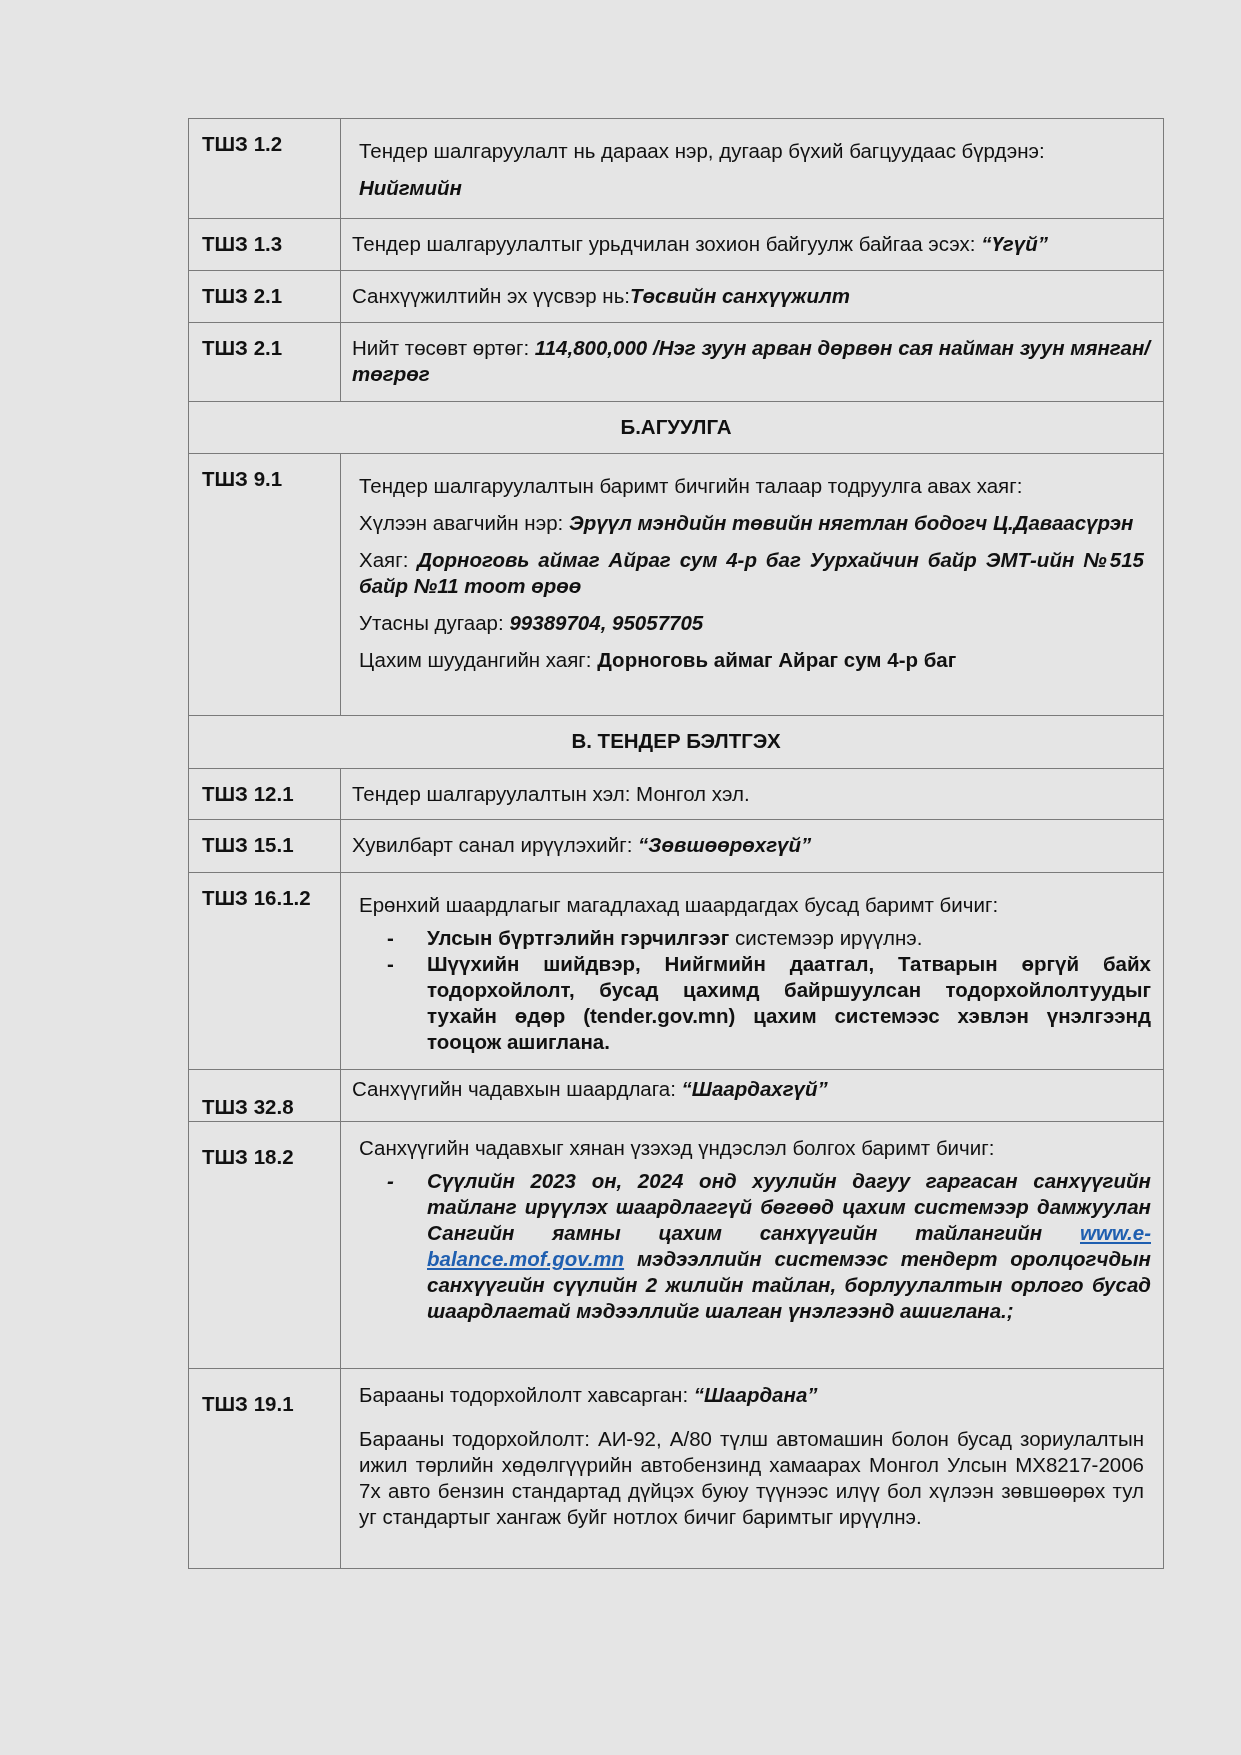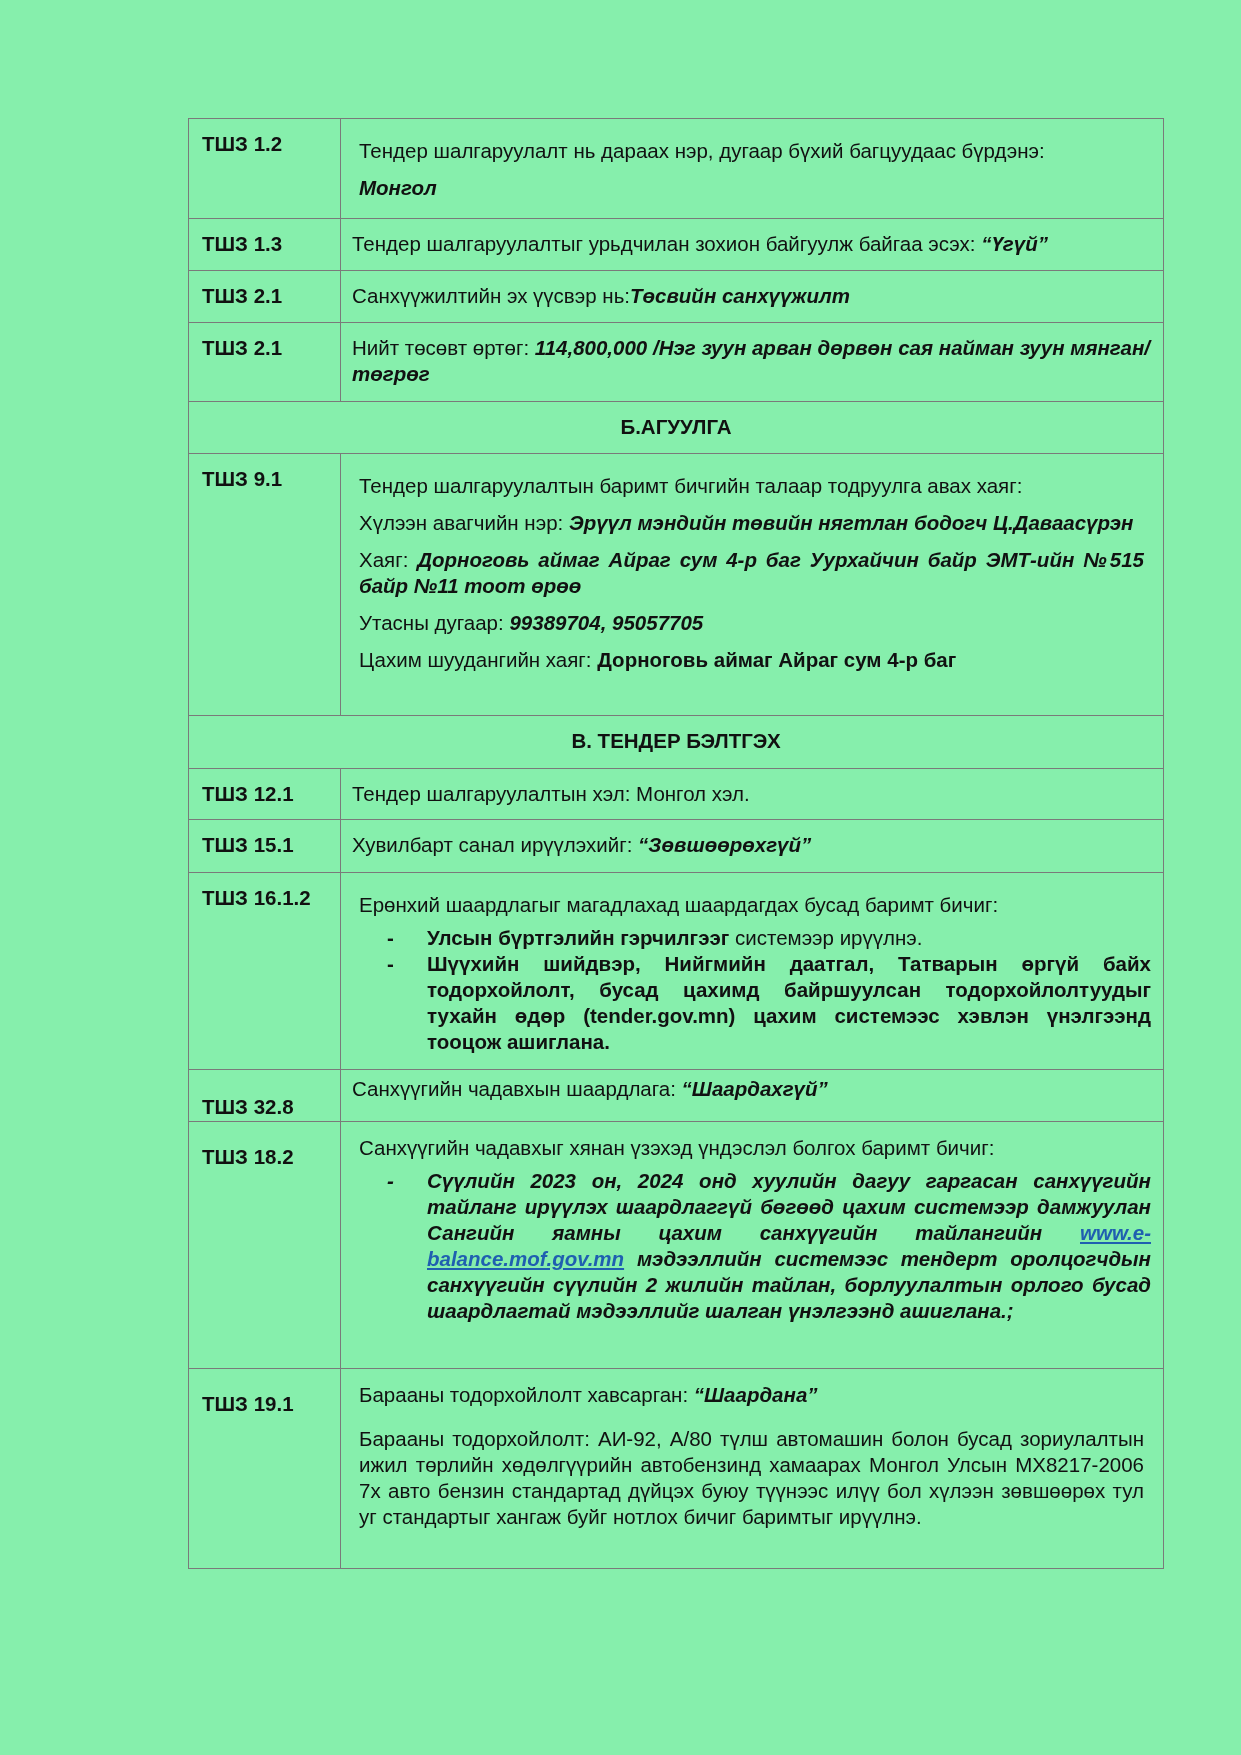--- a/index.html
+++ b/index.html
@@ -1,18 +1,18 @@
 <!DOCTYPE html>
 <html><head>
 <meta charset="utf-8">
 <style>
   html, body { margin: 0; padding: 0; background: #ffffff; }
   body { width: 1241px; height: 1755px; position: relative; overflow: hidden;
          font-family: "Liberation Sans", "DejaVu Sans", sans-serif; color: #111; }
-  .page { position: absolute; left: 0; top: 0; width: 1241px; height: 1755px; background: #86efac; }
+  .page { position: absolute; left: 0; top: 0; width: 1241px; height: 1755px; background: #e5e5e5; }
   table.doc { position: absolute; left: 188px; top: 118px; width: 976px;
               border-collapse: collapse; table-layout: fixed; }
   table.doc td { border: 1.5px solid #7a7a7a; vertical-align: top; font-size: 20.5px; line-height: 26px; }
   td.lbl { width: 128px; padding: 12px 8px 0 13px; font-weight: bold; }
   td.val { padding: 12px 12px 10px 11px; }
   td.section { text-align: center; font-weight: bold; padding: 12px 0 12px 0; }
   td.lbl.mid { padding-top: 24px; }
   td.lbl.low { padding-top: 22px; }
   td.val.tight { padding-top: 6px; }
   .p { margin: 7px; }
@@ -33,21 +33,21 @@
   <colgroup>
         <col style="width:152px">
         <col>
       </colgroup>
   <tbody>
 
     <tr style="height:92px">
       <td class="lbl">ТШЗ 1.2</td>
       <td class="val">
         <p class="p">Тендер шалгаруулалт нь дараах нэр, дугаар бүхий багцуудаас бүрдэнэ:</p>
-        <p class="p bi">Монгол</p>
+        <p class="p bi">Нийгмийн</p>
       </td>
     </tr>
 
     <tr style="height:52px">
       <td class="lbl">ТШЗ 1.3</td>
       <td class="val">
         <span>Тендер шалгаруулалтыг урьдчилан зохион байгуулж байгаа эсэх: </span><span class="bi">“Үгүй”</span>
       </td>
     </tr>
 

